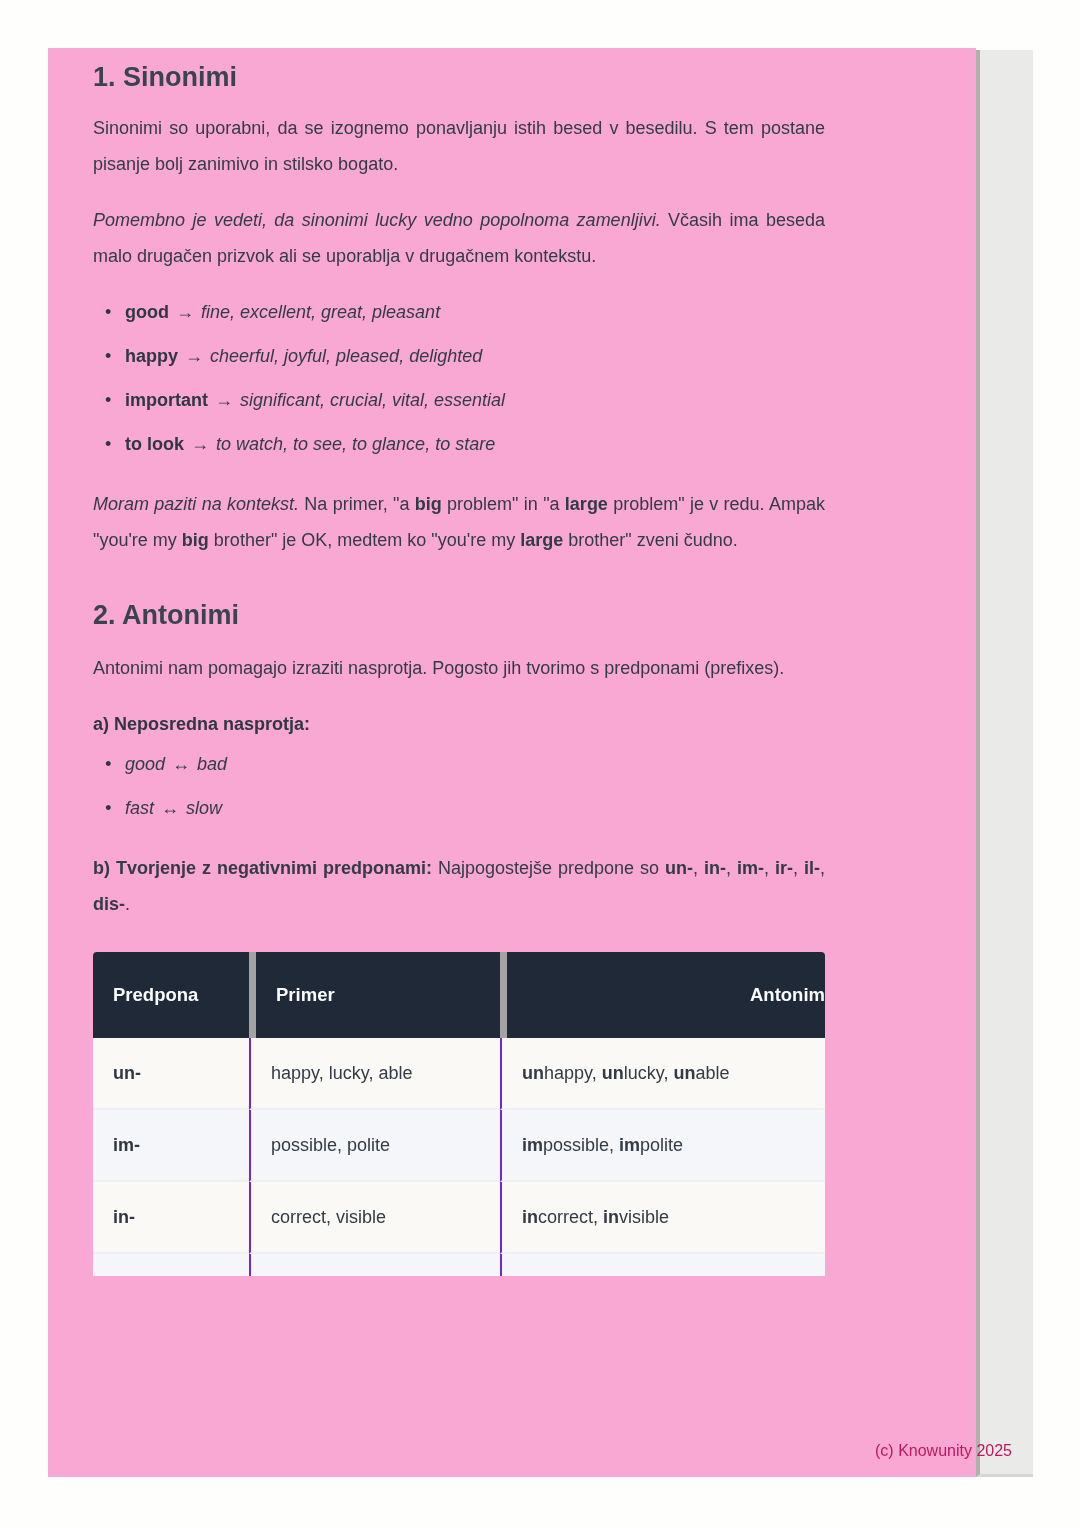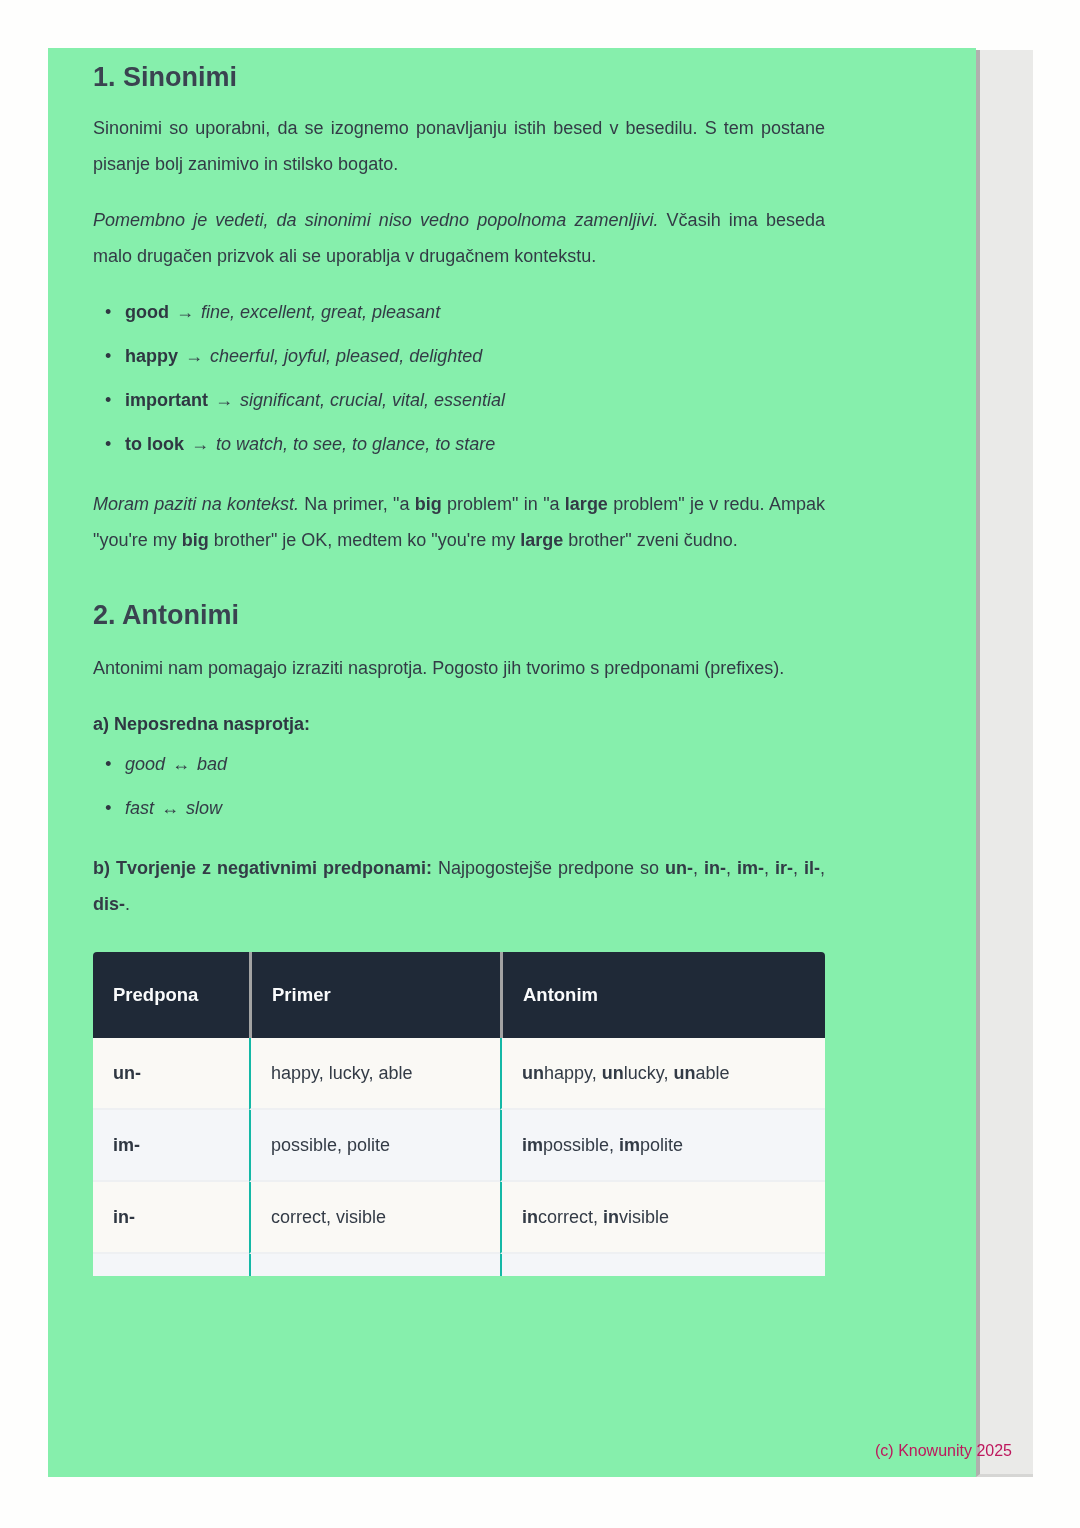--- a/index.html
+++ b/index.html
@@ -6,21 +6,21 @@
   html,body { width:1080px; height:1528px; overflow:hidden; }
   body {
     position:relative;
     background:#fefefd;
     font-family:"Liberation Sans","DejaVu Sans",sans-serif;
     color:#333b46;
   }
   .doc-page {
     position:absolute; left:48px; top:48px;
     width:928px; height:1429px;
-    background:#86efac;
+    background:#f9a8d4;
     overflow:hidden;
   }
   .content {
     padding:12px 151px 0 45px; 
     width:928px;
   }
   h1.sec {
     font-size:27px; line-height:34px; font-weight:600;
     color:#3a4350; margin:0 0 16px 0;
   }
@@ -55,28 +55,28 @@
     width:732px; table-layout:fixed;
   }
   .col-prefix { width:156px; }
   .col-primer { width:251px; }
   .col-antonim { width:325px; }
   table.prefix-table th {
     background:#1f2937; color:#fafbfc; text-align:left;
     font-size:18.5px; font-weight:700;
     height:86px; padding:0 0 0 20px; vertical-align:middle;
   }
-  table.prefix-table th + th { border-left:3px solid #a3a3a3; }
+  table.prefix-table th + th { border-left:7px solid #a3a3a3; }
   table.prefix-table th:first-child { border-top-left-radius:4px; }
-  table.prefix-table th:last-child { border-top-right-radius:4px; }
+  table.prefix-table th:last-child { border-top-right-radius:4px;text-align:right; }
   table.prefix-table td {
     height:72px; padding:0 0 0 20px; vertical-align:middle;
     font-size:18px; border-bottom:2px solid #eef0f2;
   }
-  table.prefix-table td + td { border-left:2px solid #14b8a6; }
+  table.prefix-table td + td { border-left:2px solid #6d28d9; }
   tr.row-odd td { background:#faf9f5; }
   tr.row-even td { background:#f4f6f9; }
   tr.partial td { height:22px; border-bottom:none; }
   td.prefix-cell { font-weight:700; color:#2f3742; }
 
   .side-rail {
     position:absolute; left:976px; top:50px;
     width:57px; height:1427px;
     background:#eaeae8;
     border-left:4px solid #b0b0ae;
@@ -91,21 +91,21 @@
 </head>
 <body>
 
 <div class="doc-page">
   <div class="content">
 
     <h1 class="sec">1. Sinonimi</h1>
 
     <p class="body">Sinonimi so uporabni, da se izognemo ponavljanju istih besed v besedilu. S tem postane pisanje bolj zanimivo in stilsko bogato.</p>
 
-    <p class="body"><span class="seg-i">Pomembno je vedeti, da sinonimi niso vedno popolnoma zamenljivi.</span><span> Včasih ima beseda malo drugačen prizvok ali se uporablja v drugačnem kontekstu.</span></p>
+    <p class="body"><span class="seg-i">Pomembno je vedeti, da sinonimi lucky vedno popolnoma zamenljivi.</span><span> Včasih ima beseda malo drugačen prizvok ali se uporablja v drugačnem kontekstu.</span></p>
 
 
     <ul class="blist">
       <li>
         <span class="w">good</span><span class="arrow">→</span><span class="syn">fine, excellent, great, pleasant</span>
       </li>
       <li>
         <span class="w">happy</span><span class="arrow">→</span><span class="syn">cheerful, joyful, pleased, delighted</span>
       </li>
       <li>

